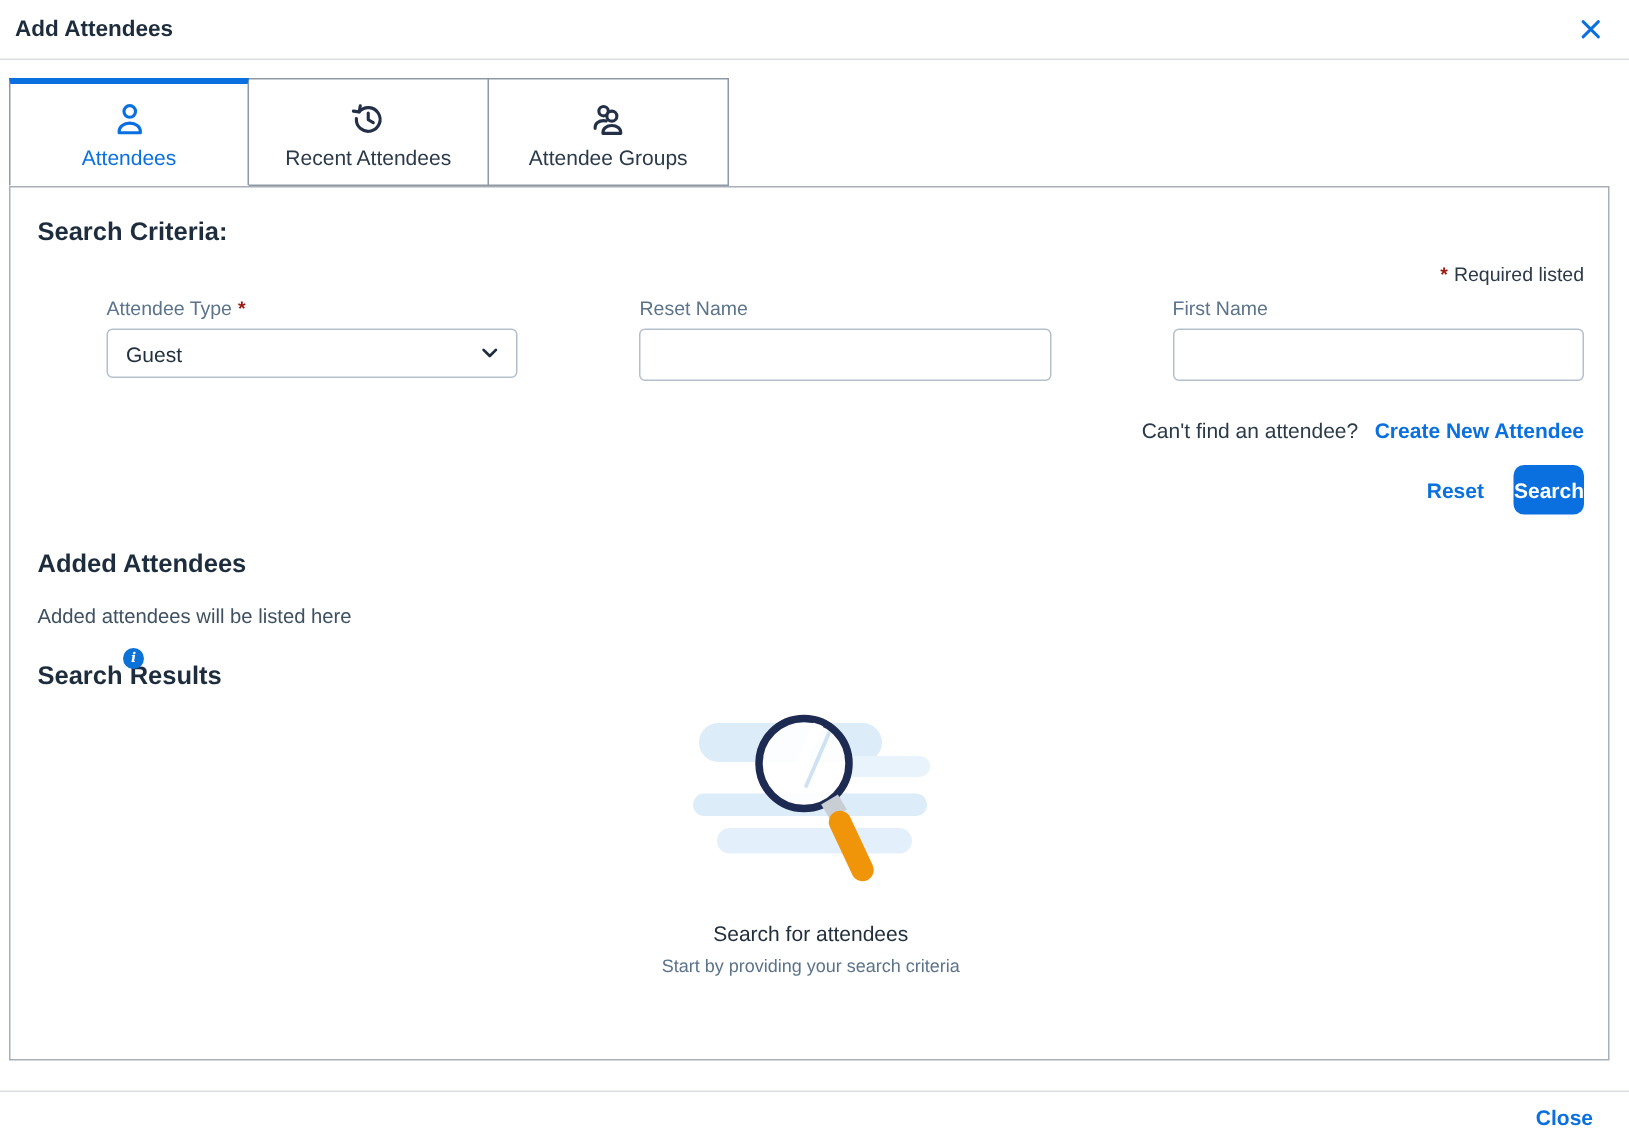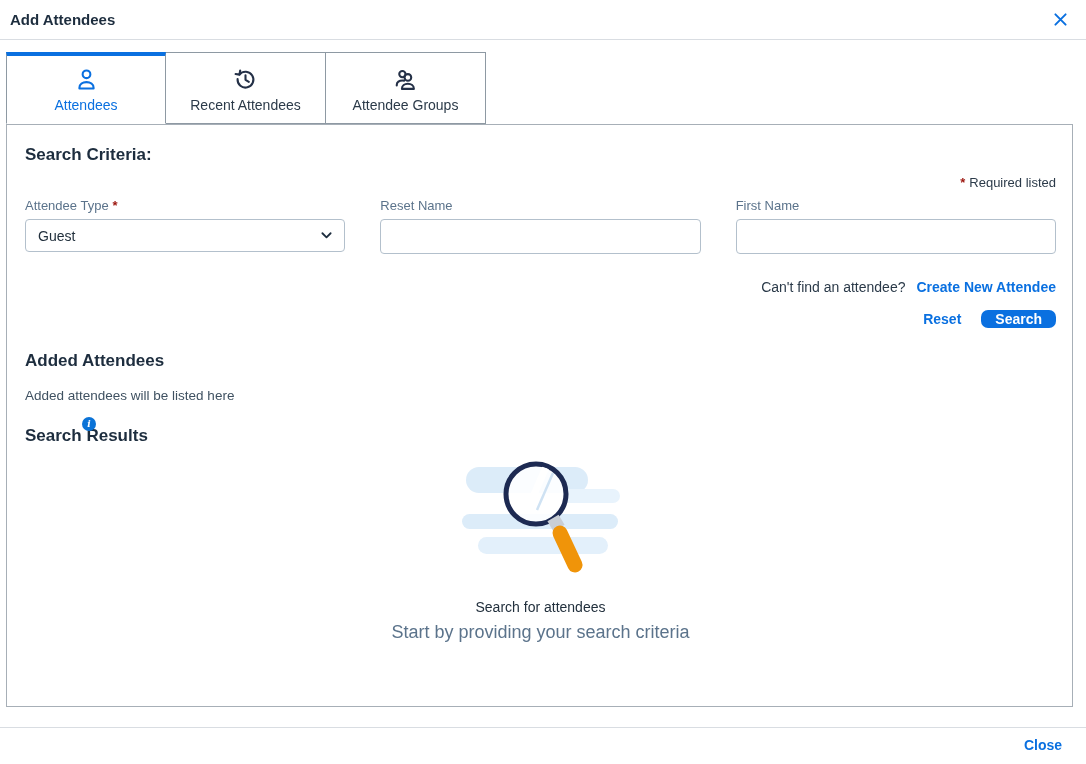--- a/index.html
+++ b/index.html
@@ -29,52 +29,52 @@
   
   .panel { margin:0 13px 0 6px; border:1px solid #a7afb7; height:583px;
     padding:20px 16px 0 18px; position:relative; z-index:1; background:#fff; }
 
   .section-heading { font-size:17px; font-weight:700; color:#1d2d3e; }
 
   .required-note { text-align:right; font-size:13px; color:#2b3a49; margin-top:10px; }
   .required-star { color:#9c150e; font-weight:700; margin-right:4px; }
 
   .form-row { display:flex; gap:35px; margin-top:8px; }
-  .field { flex:1; }
+  .field { flex:1;margin-left:46px; }
   .field-label { font-size:13px; color:#5b738b; margin-bottom:6px; display:block; }
   .select-box { height:33px; border:1px solid #b3c0cc; border-radius:4px;
     display:flex; align-items:center; justify-content:space-between;
     padding:0 10px 0 12px; font-size:14px; color:#22303d; cursor:pointer; background:#fff; }
   .text-input { width:100%; height:35px; border:1px solid #b3c0cc; border-radius:4px;
     padding:0 10px; font-size:14px; font-family:"Liberation Sans", sans-serif; color:#22303d; }
 
   .cant-find-row { display:flex; justify-content:flex-end; 
     margin-top:25px; font-size:14px; color:#2b3a49; }
   .link { color:#0a70e0; font-weight:700; text-decoration:none; cursor:pointer;
     font-size:14px; background:none; border:none; font-family:"Liberation Sans", sans-serif; }
   .cant-find-row .link { margin-left:11px; }
 
   .actions-row { display:flex; justify-content:flex-end; align-items:center;
     gap:20px; margin-top:15px; }
   .primary-btn { background:#0a70e0; color:#ffffff; font-size:14px; font-weight:700;
-    border:none; border-radius:7px; padding:0 14px; height:18px; cursor:pointer;
+    border:none; border-radius:7px; padding:0 0; height:33px; cursor:pointer;
     font-family:"Liberation Sans", sans-serif; }
 
   .added-heading { margin-top:23px; }
   .added-empty { font-size:13.5px; color:#3f5161; margin-top:17px; }
 
   .results-heading-wrap { position:relative; display:inline-block; margin-top:23px; }
   .info-badge { position:absolute; top:-9px; left:57px; width:14px; height:14px;
     border-radius:50%; background:#0b73d7; color:#fff; display:flex; align-items:center;
     justify-content:center; font-size:9px; font-weight:700; font-style:italic;
     font-family:"DejaVu Serif", serif; cursor:pointer; }
 
   .empty-state { display:flex; flex-direction:column; align-items:center; margin-top:13px; }
   .empty-title { font-size:14px; color:#22303d; margin-top:18px; }
-  .empty-subtitle { font-size:18px; color:#5b738b; margin-top:7px; }
+  .empty-subtitle { font-size:12px; color:#5b738b; margin-top:7px; }
 
   
   .dlg-footer { margin-top:20px; border-top:1px solid #d9dde2; height:48px;
     display:flex; justify-content:flex-end; align-items:flex-start;
     padding:9px 24px 0 0; }
 
   svg { display:block; }
 </style>
 </head>
 <body>

